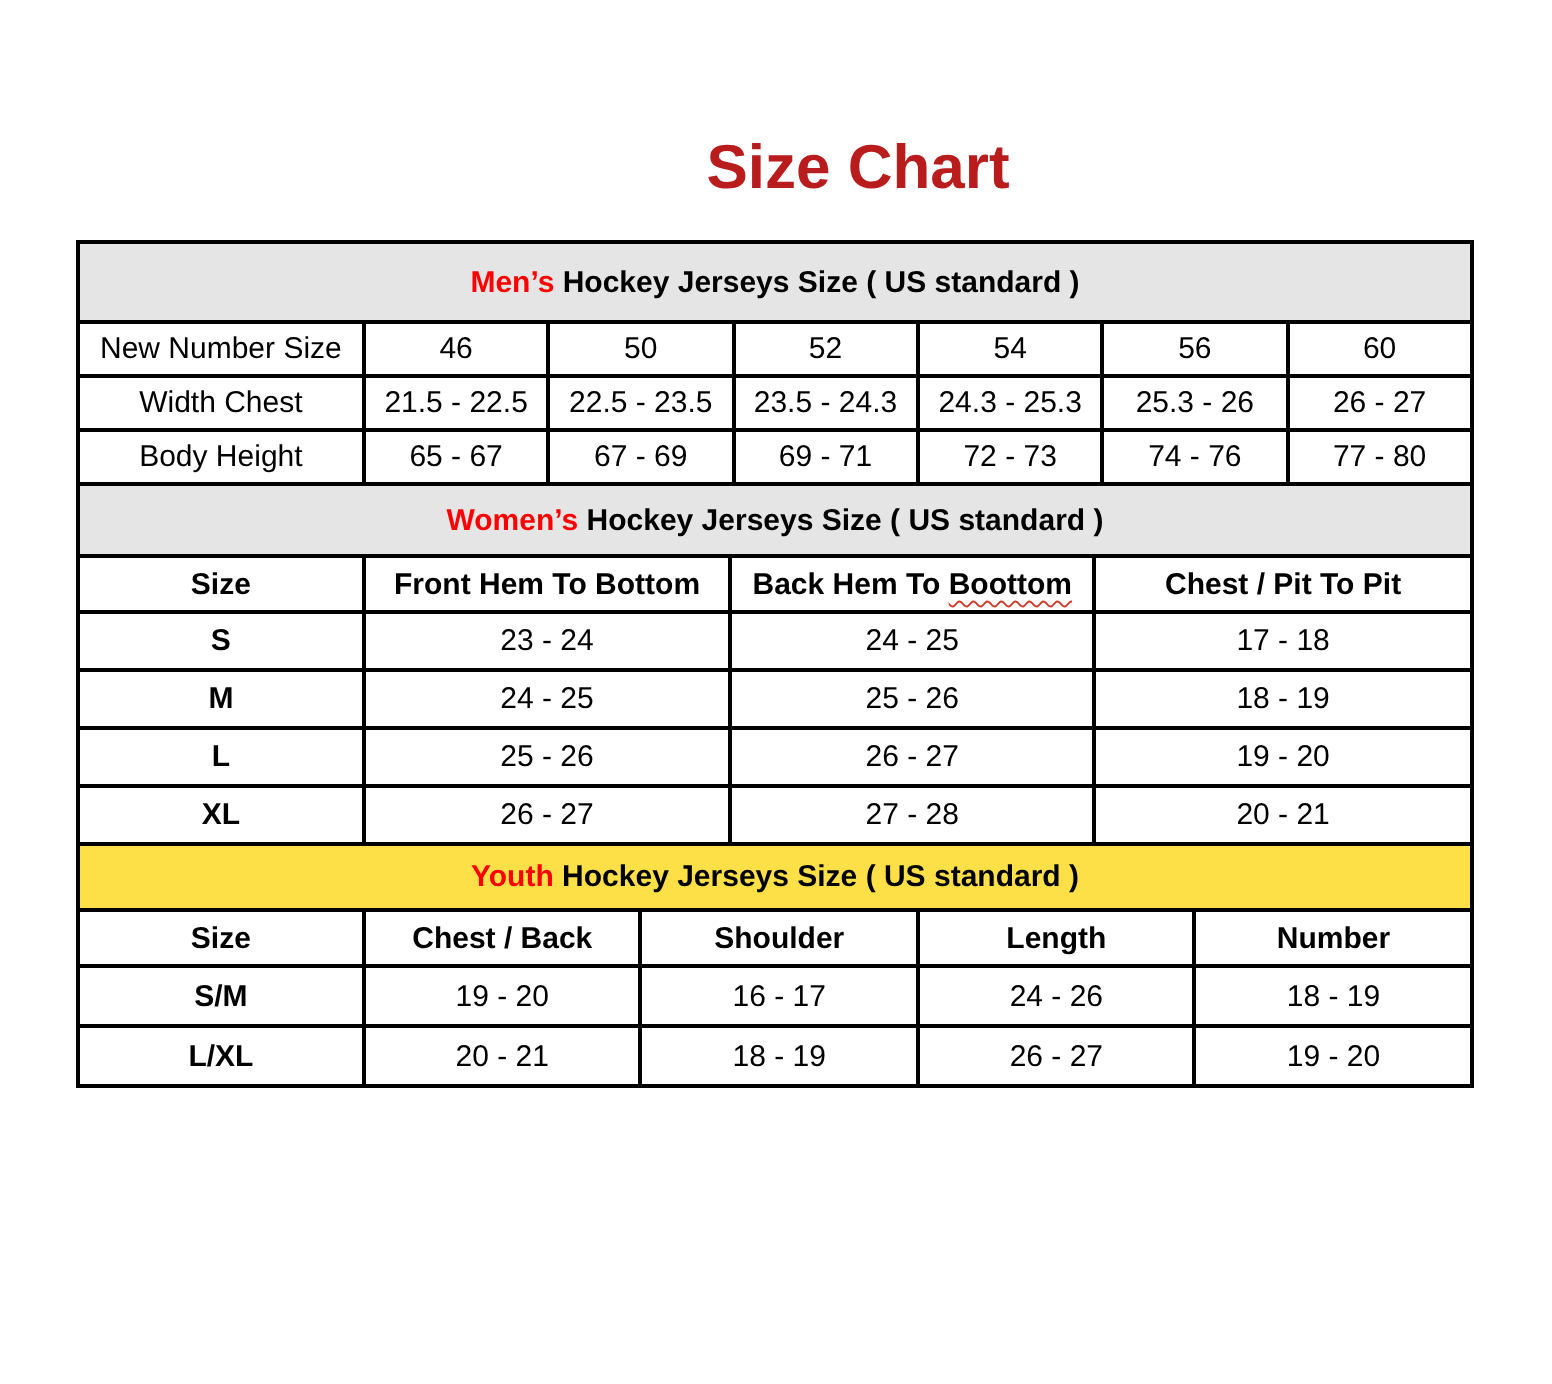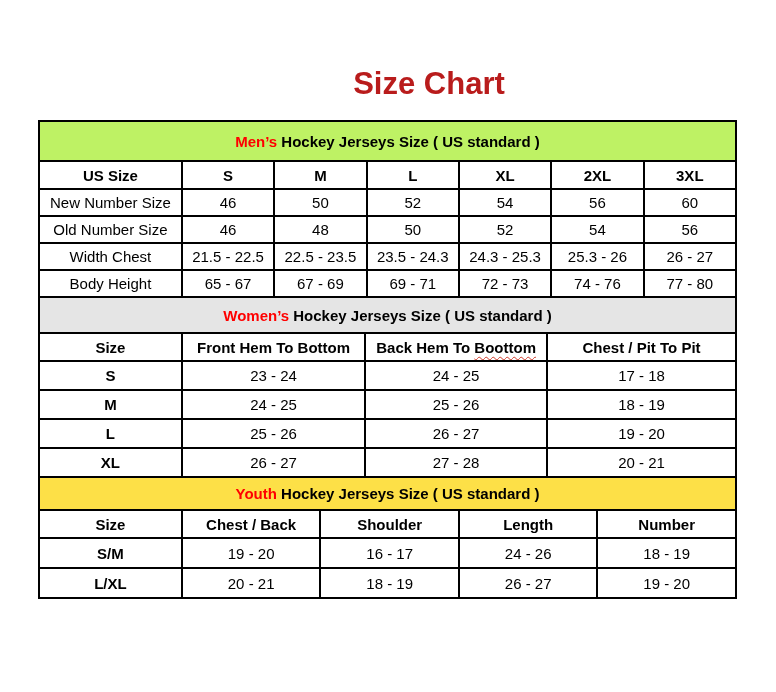--- a/index.html
+++ b/index.html
@@ -86,50 +86,32 @@
         <col style="width:20.5%">
         <col style="width:13.25%">
           <col style="width:13.25%">
           <col style="width:13.25%">
         <col style="width:13.25%">
           <col style="width:13.25%">
           <col style="width:13.25%">
       </colgroup>
       <tbody>
         <tr>
-          <td colspan="7" class="section-cell" style="background: #bef264;">
+          <td colspan="7" class="section-cell" style="background: #e5e5e5;">
             <span class="hl" style="color: rgb(255, 0, 0);">Men’s</span><span> Hockey Jerseys Size ( US standard )</span>
           </td>
-        </tr>
-        <tr class="head-row">
-          <th>US Size</th>
-          <th>S</th>
-          <th>M</th>
-          <th>L</th>
-          <th>XL</th>
-          <th>2XL</th>
-          <th>3XL</th>
         </tr>
         <tr class="data-row">
           <td class="row-label-plain">New Number Size</td>
           <td>46</td>
           <td>50</td>
           <td>52</td>
           <td>54</td>
           <td>56</td>
           <td>60</td>
-        </tr>
-        <tr class="data-row">
-          <td class="row-label-plain">Old Number Size</td>
-          <td>46</td>
-          <td>48</td>
-          <td>50</td>
-          <td>52</td>
-          <td>54</td>
-          <td>56</td>
         </tr>
         <tr class="data-row">
           <td class="row-label-plain">Width Chest</td>
           <td>21.5 - 22.5</td>
           <td>22.5 - 23.5</td>
           <td>23.5 - 24.3</td>
           <td>24.3 - 25.3</td>
           <td>25.3 - 26</td>
           <td>26 - 27</td>
         </tr>

